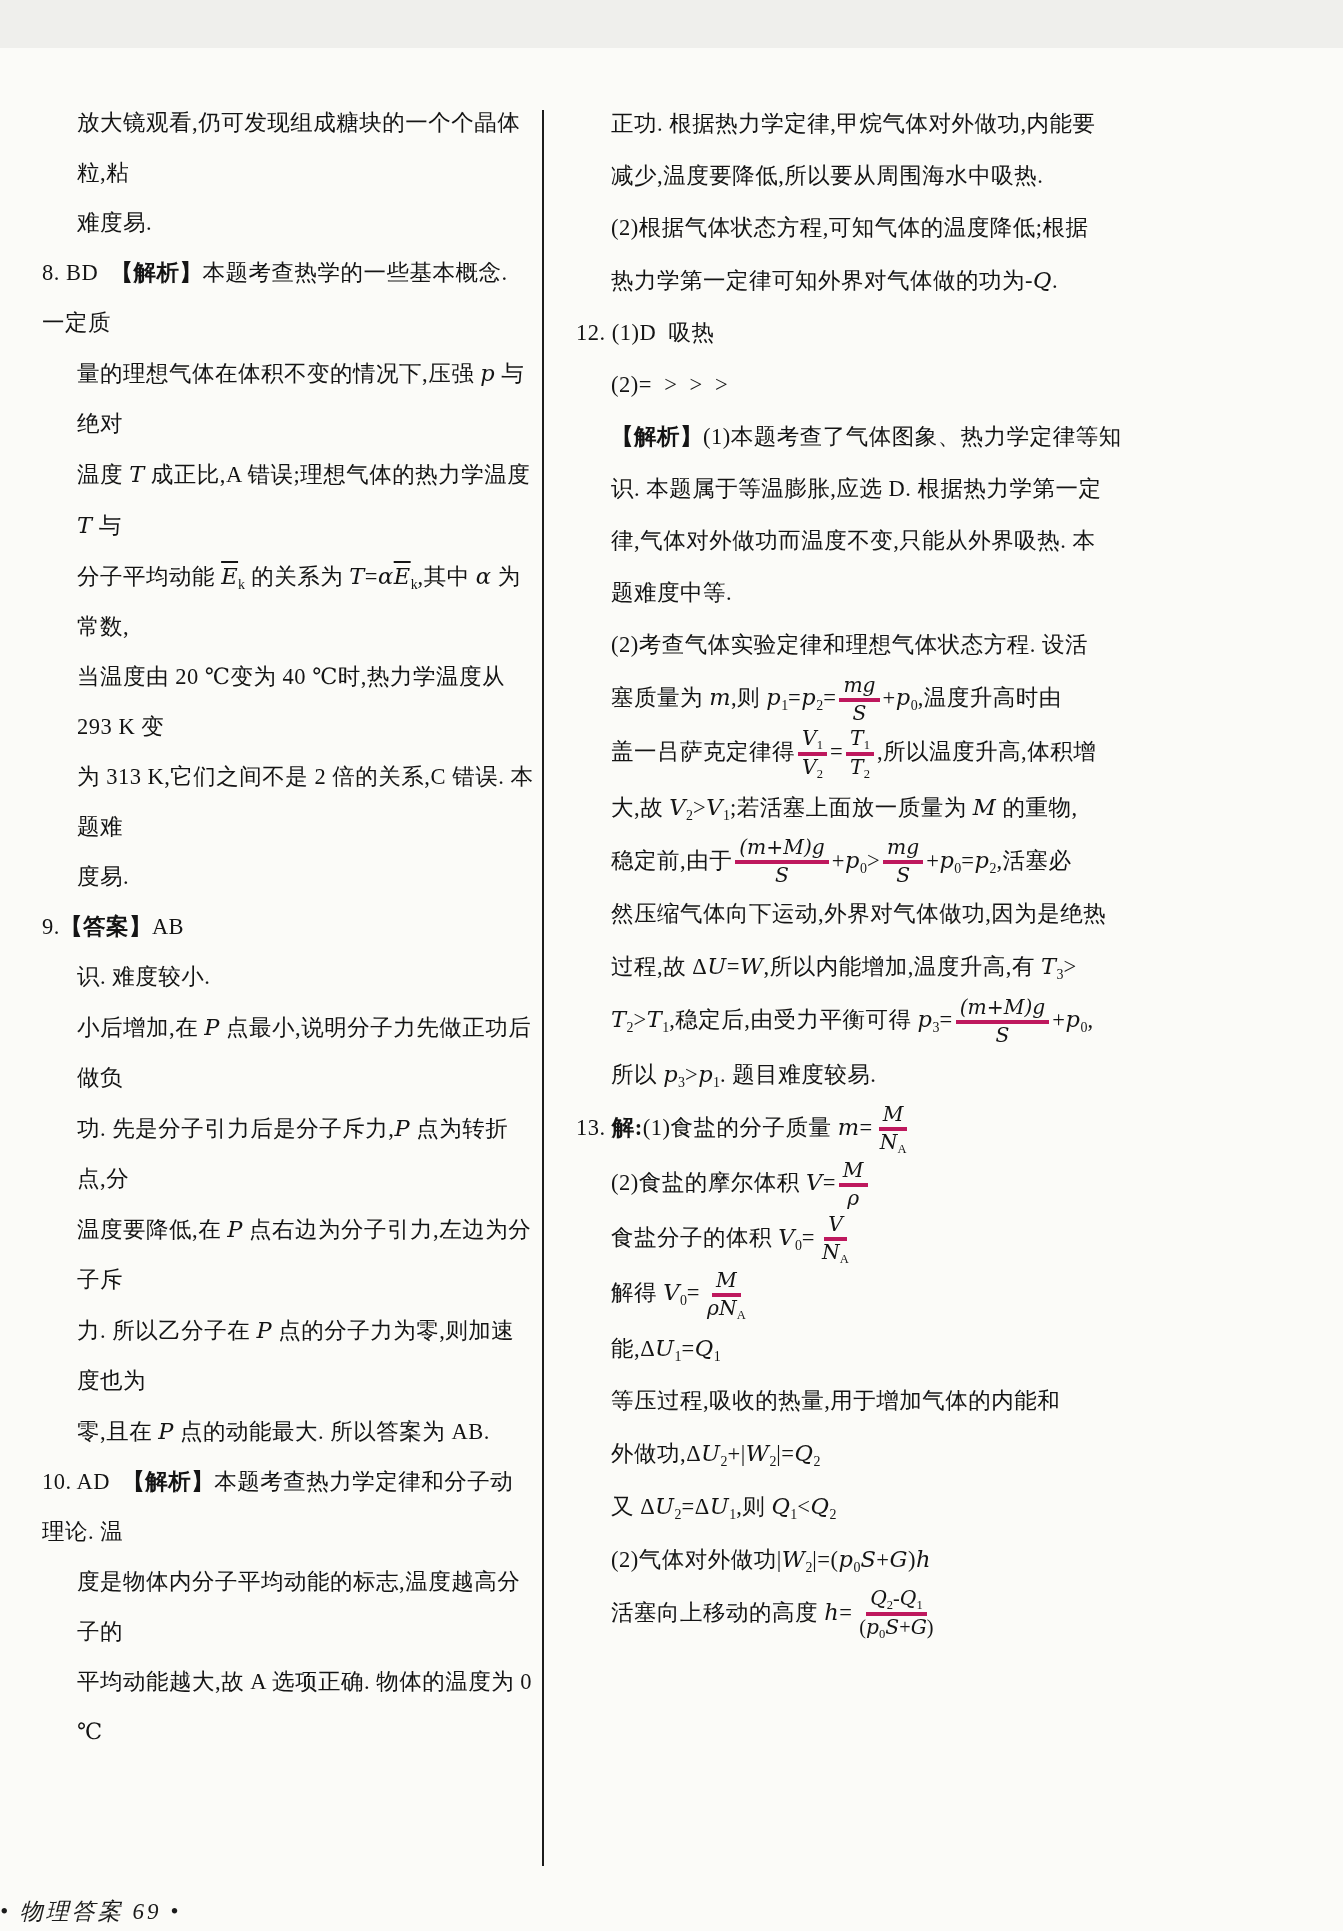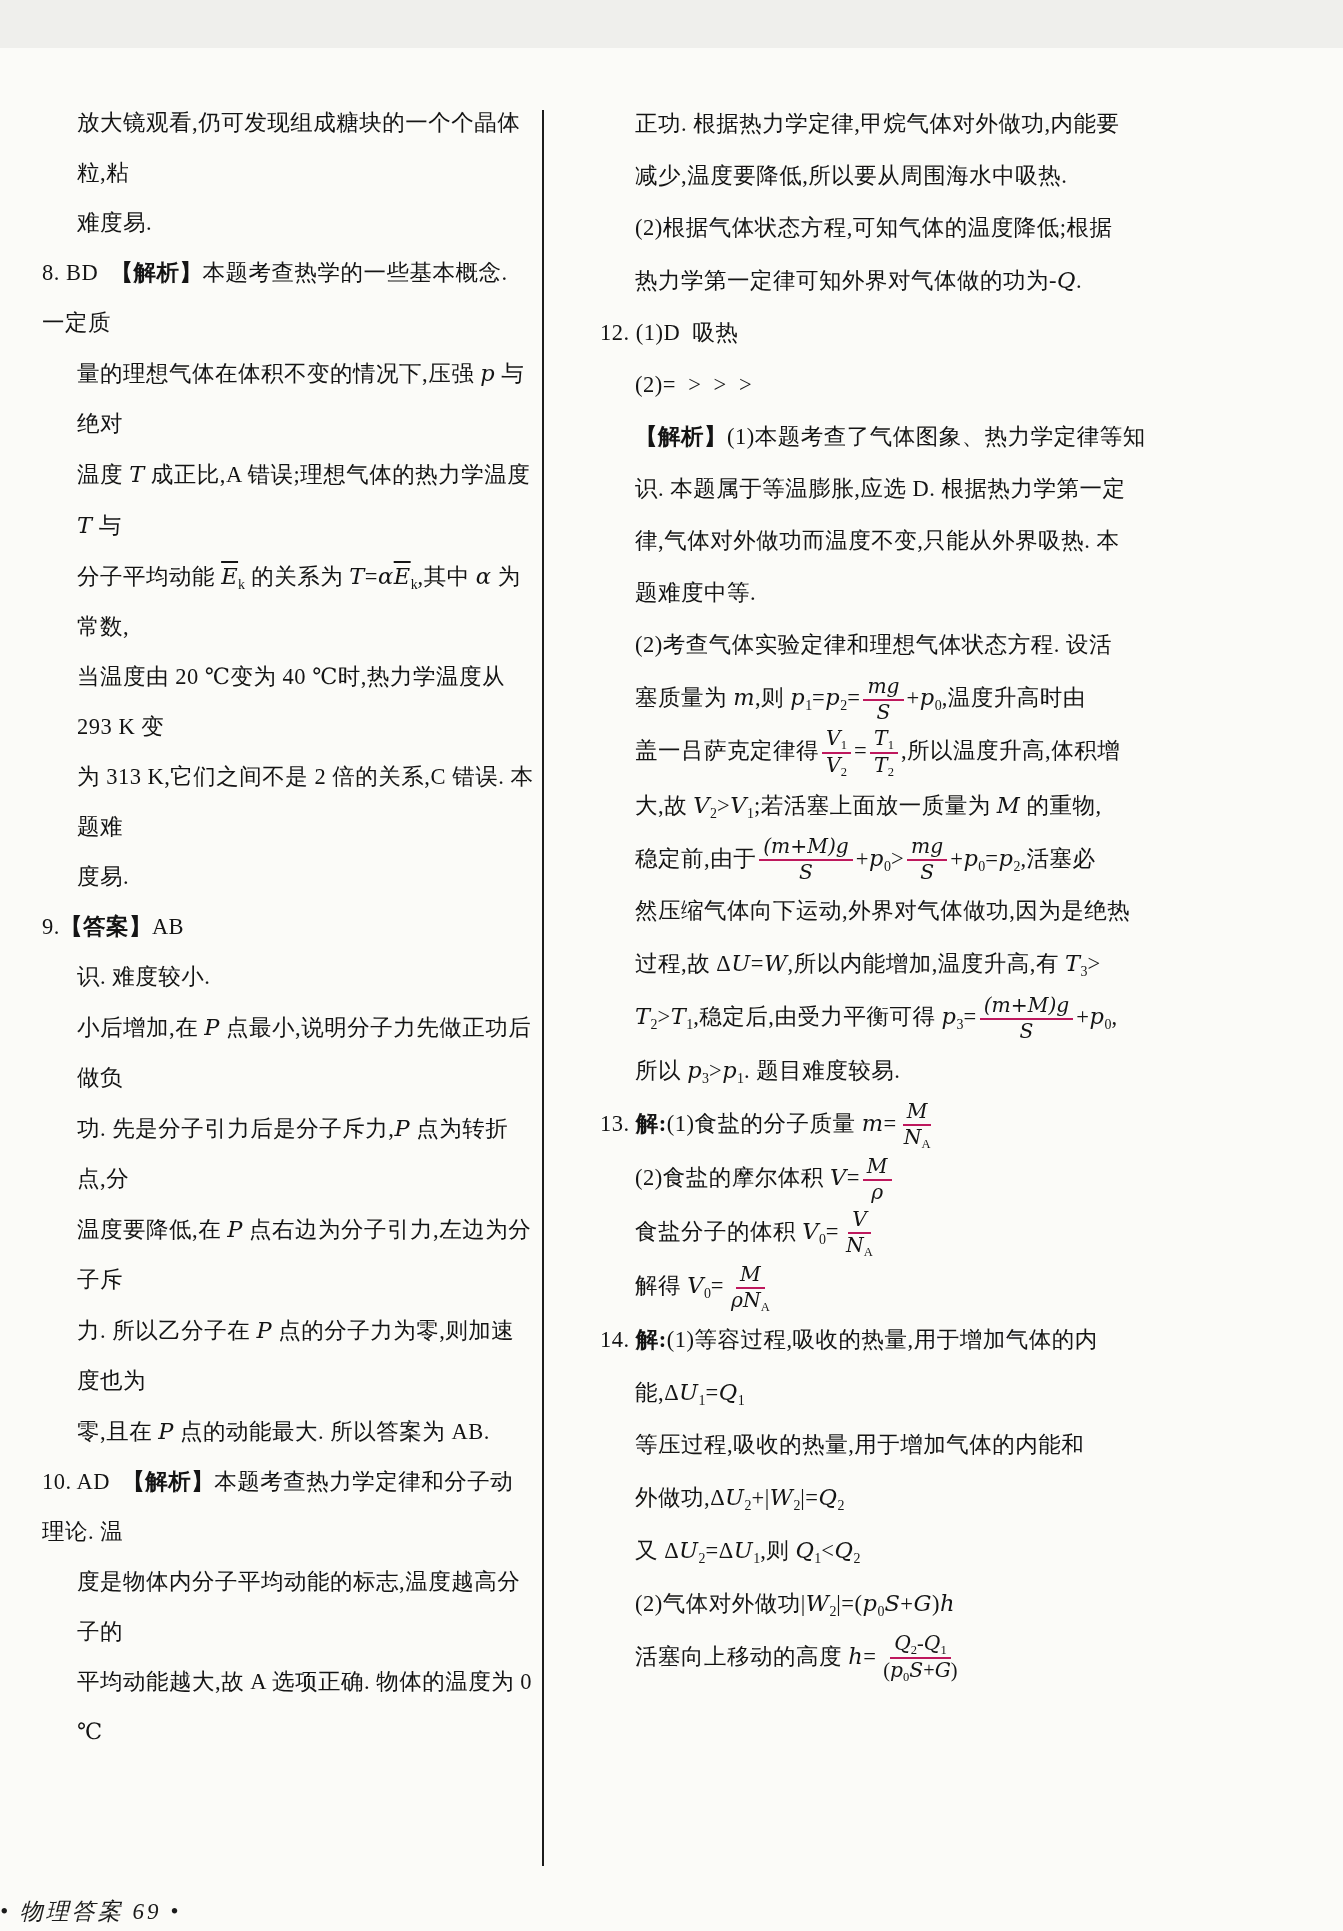--- a/index.html
+++ b/index.html
@@ -20,21 +20,21 @@
   .columns{
     display:flex;
     align-items:stretch;
     box-sizing:border-box;
     padding:50px 30px 0 42px;
     height:1810px;
   }
   .col{box-sizing:border-box;}
   .col-left{width:492px;}
   .divider{width:2px;background:#1c1c1c;margin-left:8px;margin-top:12px;height:1756px;}
-  .col-right{flex:1;padding-left:56px;}
+  .col-right{flex:1;padding-left:32px;}
   .line{
     font-size:22.5px;
     line-height:50px;
     white-space:pre-wrap;
     padding-left:35px;
     letter-spacing:0.5px;
   }
   .col-right .line{line-height:52px;}
   .line.item{padding-left:0;}
   .bold{font-weight:700;}
@@ -44,21 +44,21 @@
   .frac{
     display:inline-flex;
     flex-direction:column;
     align-items:center;
     vertical-align:middle;
     margin:0 3px;
     line-height:1.18;
     font-size:0.9em;
     letter-spacing:0;
   }
-  .frac .num{border-bottom:2px solid #be185d;padding:0 4px;}
+  .frac .num{border-bottom:4px solid #be185d;padding:0 4px;}
   .frac .den{padding:0 4px;}
   .footer{
     position:absolute;
     left:0;right:0;
     bottom:52px;
     text-align:left;
     font-size:23px;
     font-style:italic;
     letter-spacing:3px;
     color:#1b1b1b;
@@ -108,21 +108,20 @@
         <div class="line ind"><span>大,故 </span><span class="it">V</span><sub>2</sub><span>&gt;</span><span class="it">V</span><sub>1</sub><span>;若活塞上面放一质量为 </span><span class="it">M</span><span> 的重物,</span></div>
         <div class="line ind"><span>稳定前,由于</span><span class="frac"><span class="num"><span class="it">(m+M)g</span></span><span class="den"><span class="it">S</span></span></span><span>+</span><span class="it">p</span><sub>0</sub><span>&gt;</span><span class="frac"><span class="num"><span class="it">mg</span></span><span class="den"><span class="it">S</span></span></span><span>+</span><span class="it">p</span><sub>0</sub><span>=</span><span class="it">p</span><sub>2</sub><span>,活塞必</span></div>
         <div class="line ind"><span>然压缩气体向下运动,外界对气体做功,因为是绝热</span></div>
         <div class="line ind"><span>过程,故 Δ</span><span class="it">U</span><span>=</span><span class="it">W</span><span>,所以内能增加,温度升高,有 </span><span class="it">T</span><sub>3</sub><span>&gt;</span></div>
         <div class="line ind"><span class="it">T</span><sub>2</sub><span>&gt;</span><span class="it">T</span><sub>1</sub><span>,稳定后,由受力平衡可得 </span><span class="it">p</span><sub>3</sub><span>=</span><span class="frac"><span class="num"><span class="it">(m+M)g</span></span><span class="den"><span class="it">S</span></span></span><span>+</span><span class="it">p</span><sub>0</sub><span>,</span></div>
         <div class="line ind"><span>所以 </span><span class="it">p</span><sub>3</sub><span>&gt;</span><span class="it">p</span><sub>1</sub><span>. 题目难度较易.</span></div>
         <div class="line item"><span>13. </span><span class="bold">解:</span><span>(1)食盐的分子质量 </span><span class="it">m</span><span>=</span><span class="frac"><span class="num"><span class="it">M</span></span><span class="den"><span class="it">N</span><sub>A</sub></span></span></div>
         <div class="line ind"><span>(2)食盐的摩尔体积 </span><span class="it">V</span><span>=</span><span class="frac"><span class="num"><span class="it">M</span></span><span class="den"><span class="it">ρ</span></span></span></div>
         <div class="line ind"><span>食盐分子的体积 </span><span class="it">V</span><sub>0</sub><span>=</span><span class="frac"><span class="num"><span class="it">V</span></span><span class="den"><span class="it">N</span><sub>A</sub></span></span></div>
         <div class="line ind"><span>解得 </span><span class="it">V</span><sub>0</sub><span>=</span><span class="frac"><span class="num"><span class="it">M</span></span><span class="den"><span class="it">ρN</span><sub>A</sub></span></span></div>
-        <div class="line item"><span>14. </span><span class="bold">解:</span><span>(1)等容过程,吸收的热量,用于增加气体的内</span></div>
         <div class="line ind"><span>能,Δ</span><span class="it">U</span><sub>1</sub><span>=</span><span class="it">Q</span><sub>1</sub></div>
         <div class="line ind"><span>等压过程,吸收的热量,用于增加气体的内能和</span></div>
         <div class="line ind"><span>外做功,Δ</span><span class="it">U</span><sub>2</sub><span>+|</span><span class="it">W</span><sub>2</sub><span>|=</span><span class="it">Q</span><sub>2</sub></div>
         <div class="line ind"><span>又 Δ</span><span class="it">U</span><sub>2</sub><span>=Δ</span><span class="it">U</span><sub>1</sub><span>,则 </span><span class="it">Q</span><sub>1</sub><span>&lt;</span><span class="it">Q</span><sub>2</sub></div>
         <div class="line ind"><span>(2)气体对外做功|</span><span class="it">W</span><sub>2</sub><span>|=(</span><span class="it">p</span><sub>0</sub><span class="it">S</span><span>+</span><span class="it">G</span><span>)</span><span class="it">h</span></div>
         <div class="line ind"><span>活塞向上移动的高度 </span><span class="it">h</span><span>=</span><span class="frac"><span class="num"><span class="it">Q</span><sub>2</sub><span>-</span><span class="it">Q</span><sub>1</sub></span><span class="den"><span>(</span><span class="it">p</span><sub>0</sub><span class="it">S</span><span>+</span><span class="it">G</span><span>)</span></span></span></div>
       </div>
   </div>
   <div class="footer">
     <span>• 物理答案 69 •</span>

